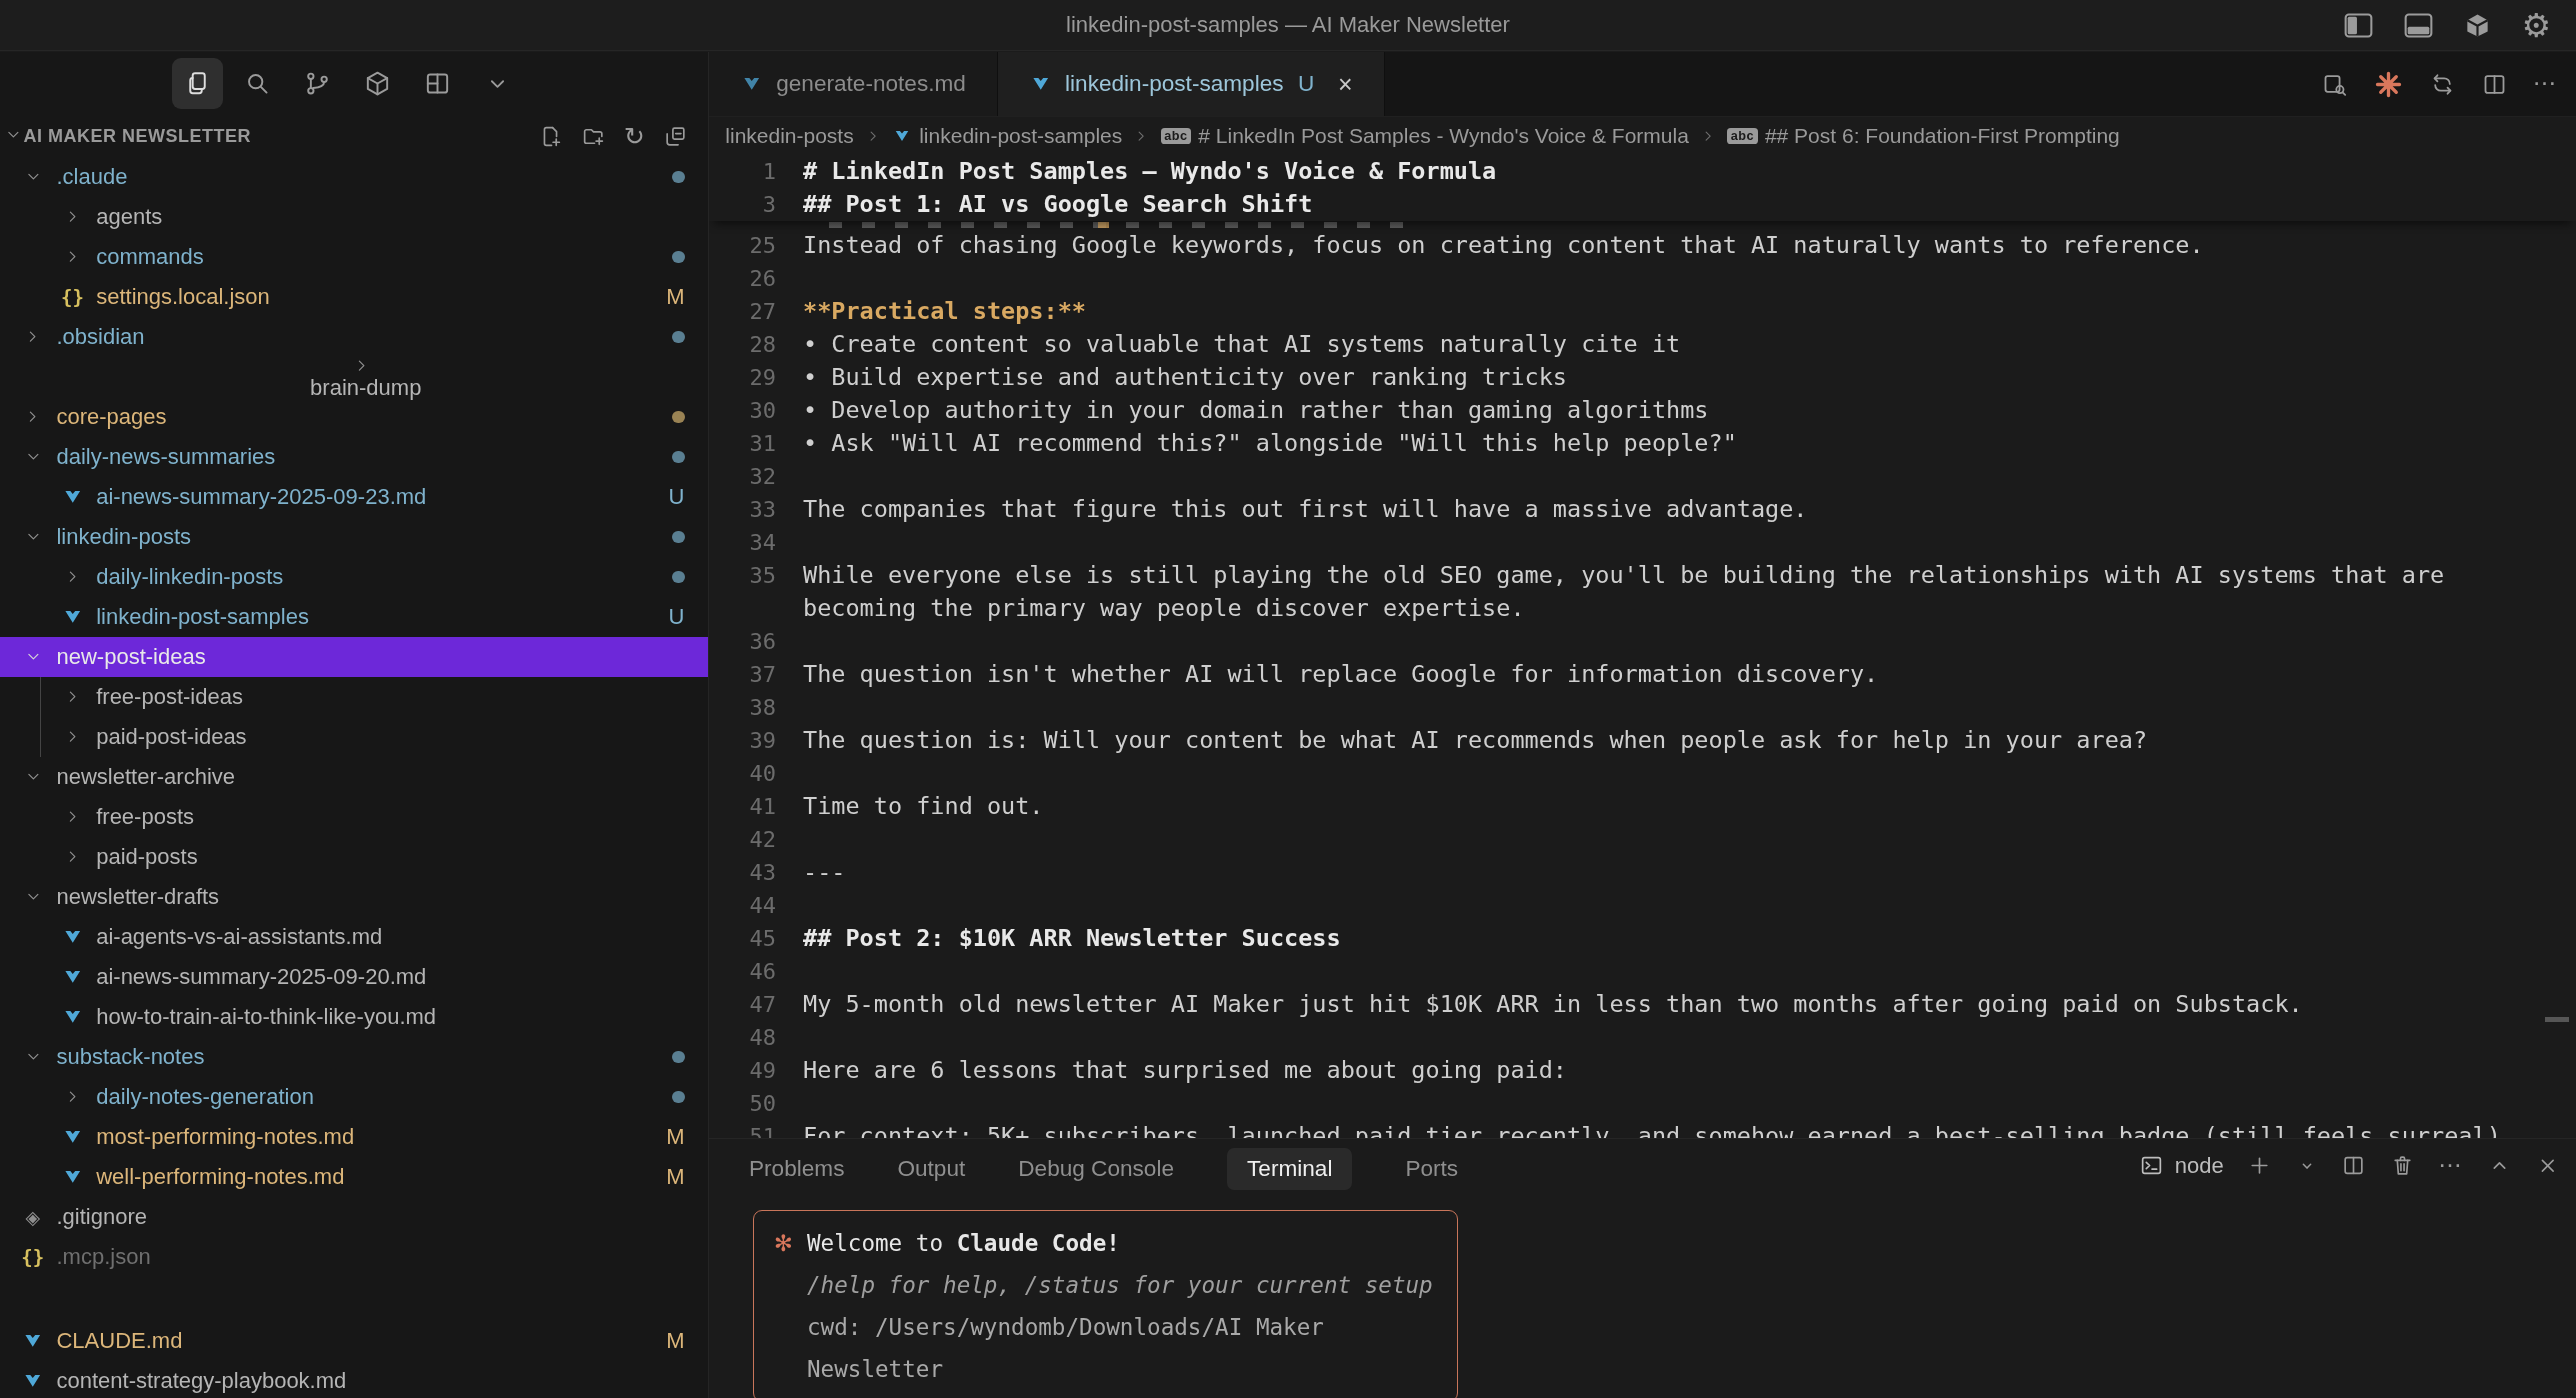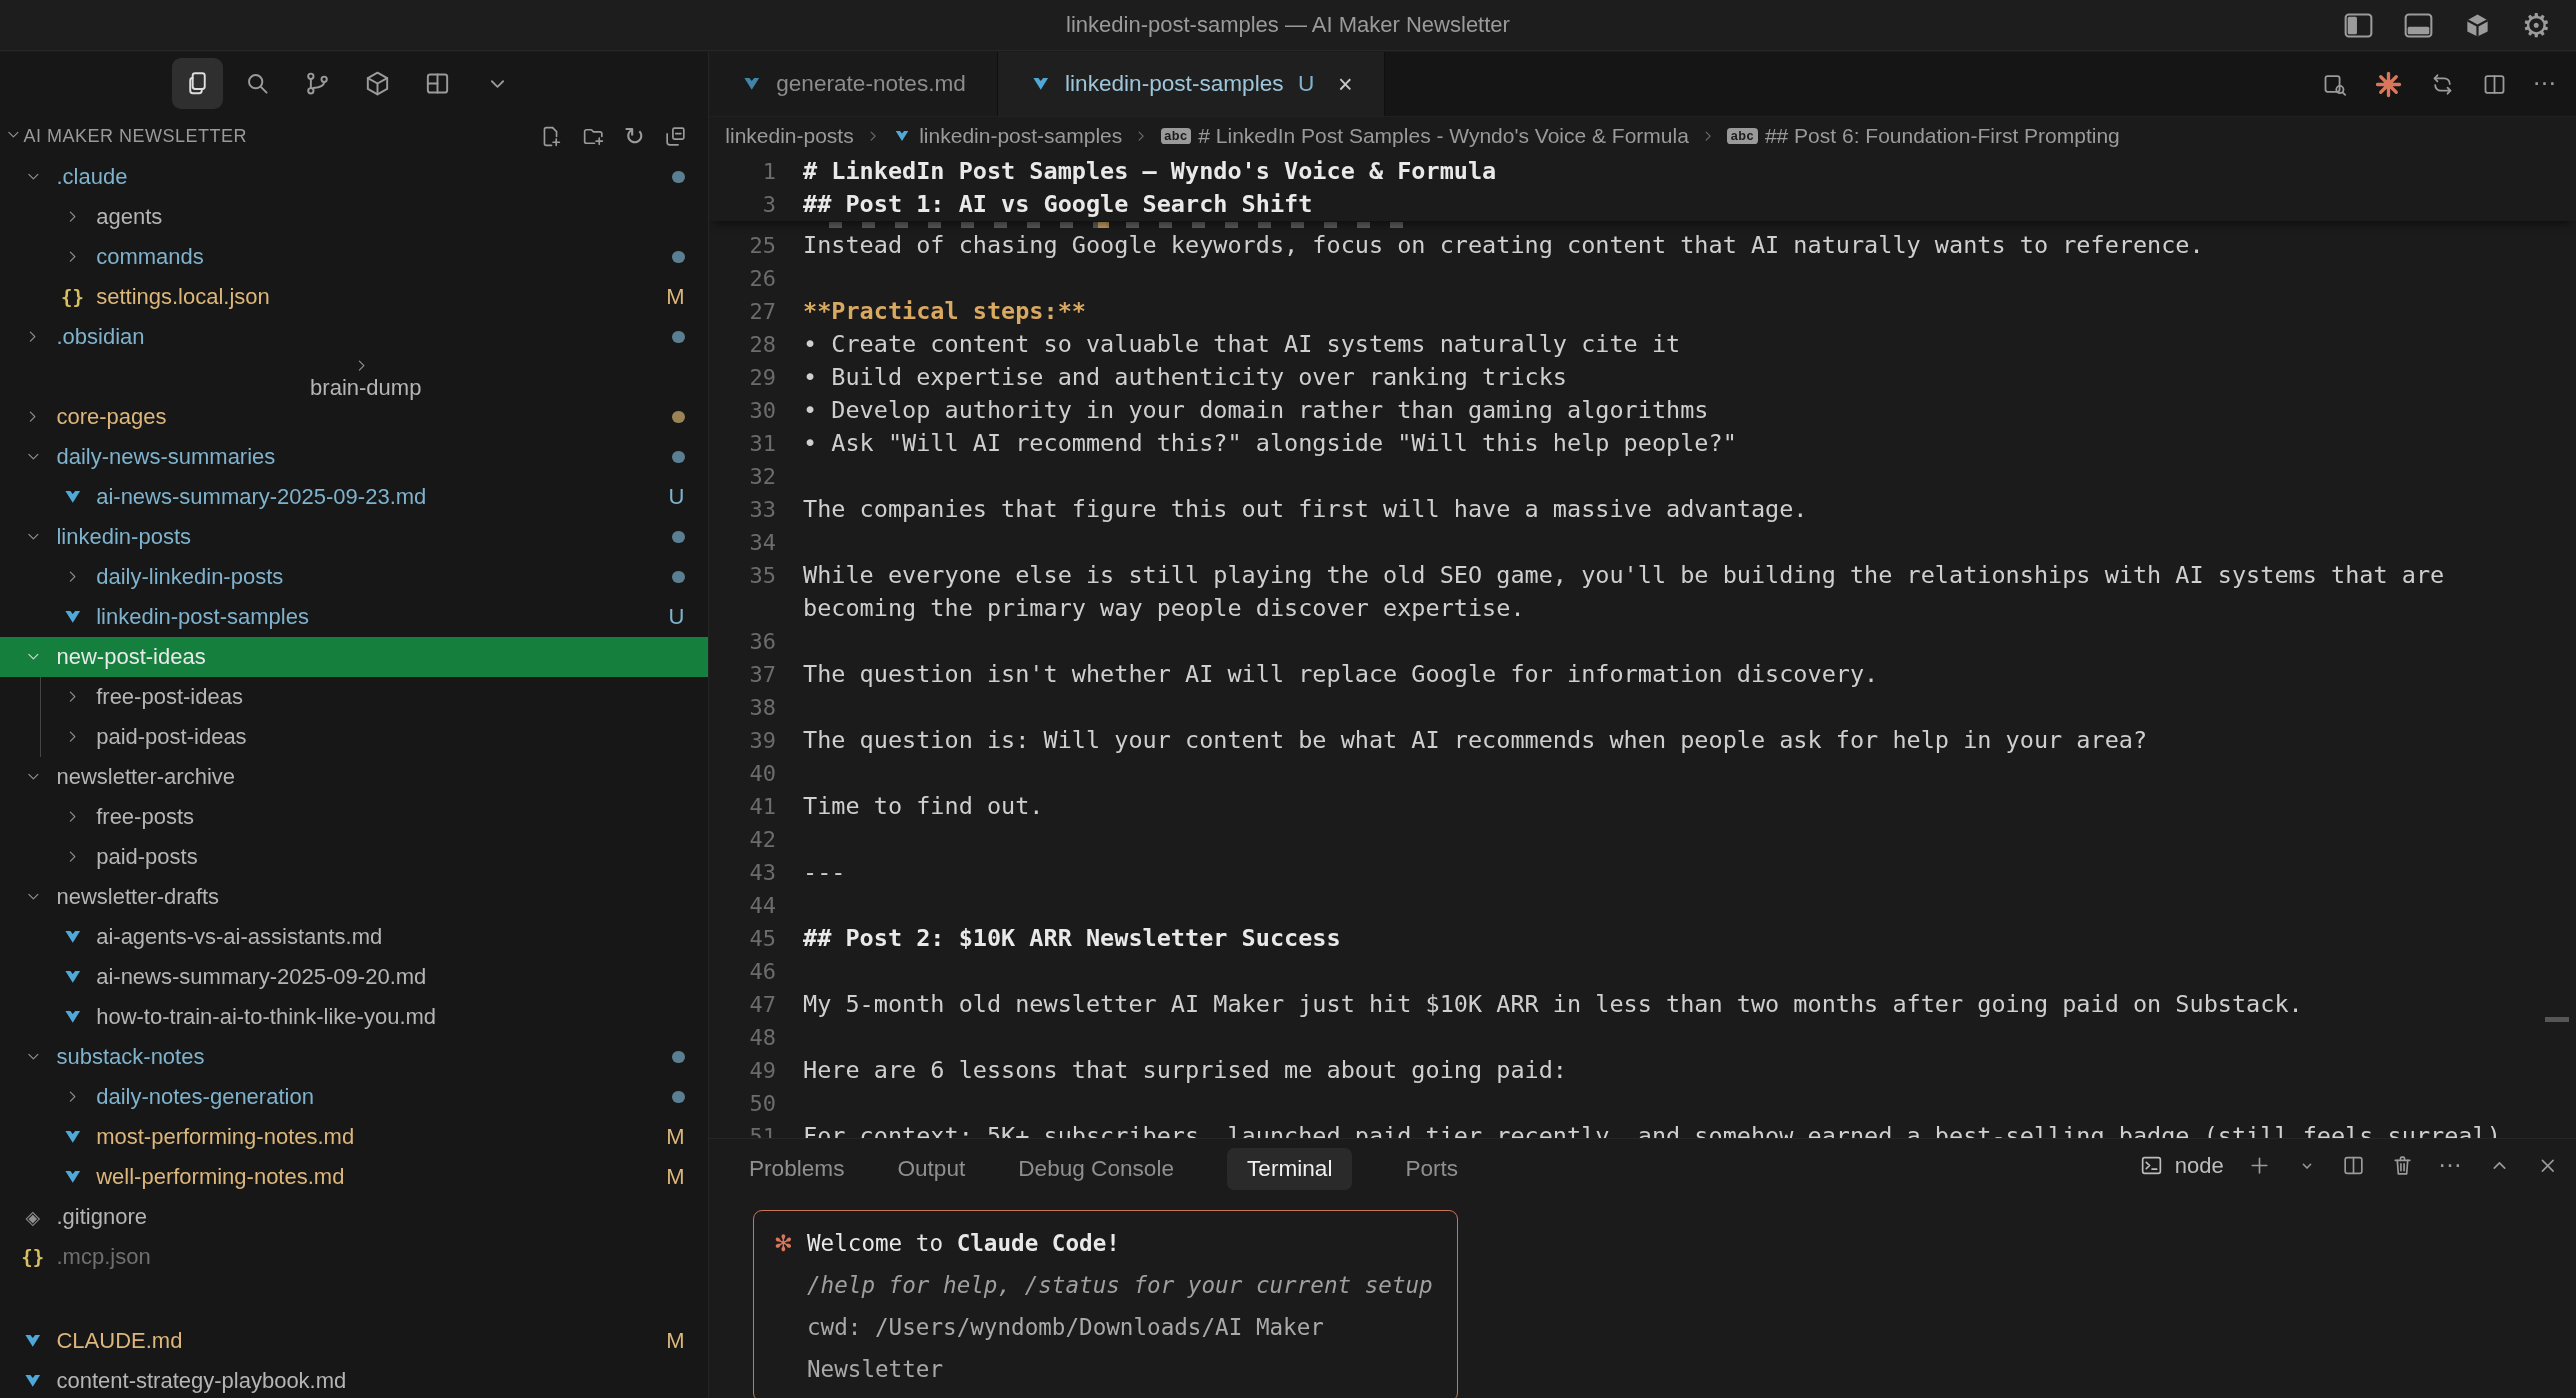--- a/index.html
+++ b/index.html
@@ -16,26 +16,26 @@
   
   .main { position:absolute; top:52px; left:0; right:0; bottom:0; display:flex; }
 
   
   .sidebar { width:709px; flex:none; background:#171717; border-right:0.9px solid #252525; display:flex; flex-direction:column; }
   .activitybar { height:63px; flex:none; display:flex; align-items:center; padding-left:172px; gap:9px; color:#9b9b9b; }
   .act { width:51px; height:51px; display:flex; align-items:center; justify-content:center; border-radius:9px; }
   .act.active { background:#2f2f2f; color:#dedede; }
   .explorer-header { height:42px; flex:none; display:flex; align-items:center; padding:0 20px 0 3.6px; color:#9a9a9a; }
   .hdr-chev { width:16.3px; overflow:hidden; flex:none; color:#8f8f8f; }
-  .hdr-title { flex:1; font-size:18px; font-weight:normal; letter-spacing:0.5px; margin-left:3.6px; }
+  .hdr-title { flex:1; font-size:18px; font-weight:bold; letter-spacing:0.5px; margin-left:3.6px; }
   .hdr-actions { display:flex; align-items:center; gap:18px; color:#9b9b9b; }
 
   .tree { flex:1; overflow:hidden; font-size:22px; color:#b5b5b5; }
   .tree-row { height:40px; display:flex; align-items:center; position:relative; cursor:pointer; }
-  .tree-row.selected { background:#15803d; }
+  .tree-row.selected { background:#6d28d9; }
   .tree-row.guide::before { content:''; position:absolute; left:40px; top:0; bottom:0; width:0.9px; background:#444; }
   .slot { width:33px; flex:none; display:flex; align-items:center; justify-content:center; color:#8f8f8f; }
   .chev svg { transition:none; }
   .chev.open svg { transform:rotate(90deg); }
   .md-ic { color:#4fa8d8; }
   .json-ic { color:#d8c15f; font:bold 19px "DejaVu Sans Mono", monospace; }
   .dia-ic { color:#8f8f8f; font-size:19px; font-family:"DejaVu Sans", sans-serif; }
   .lbl { margin-left:7.2px; white-space:nowrap; }
   .c-blue .lbl { color:#7fb2cc; }
   .c-yellow .lbl { color:#dcb67a; }

